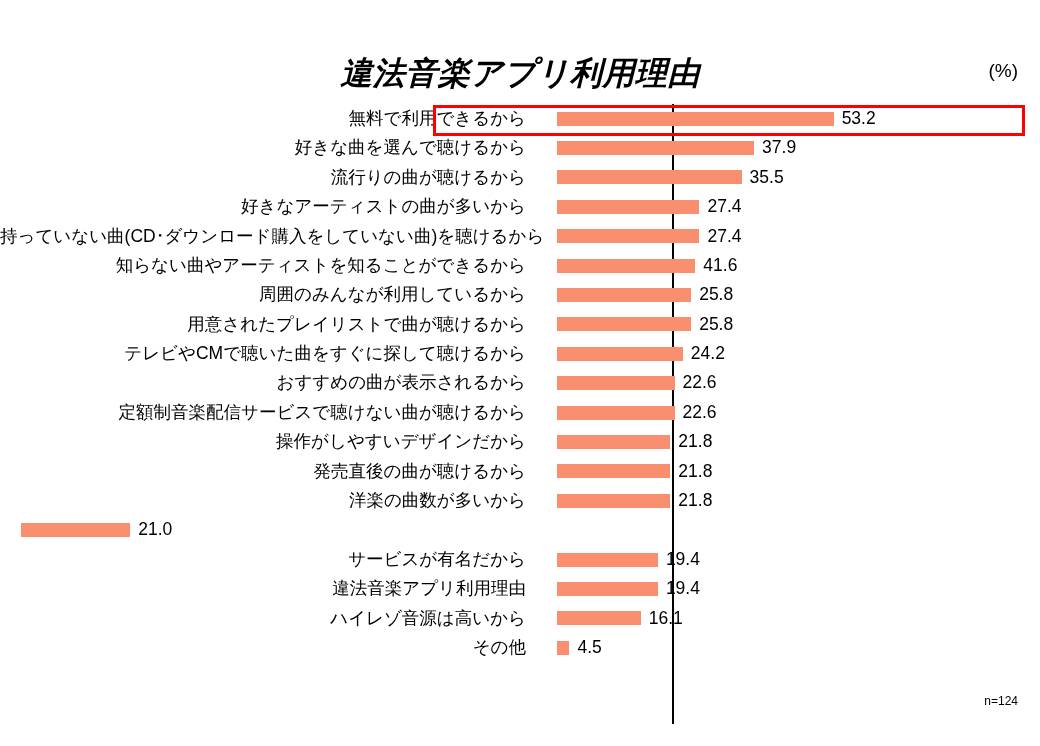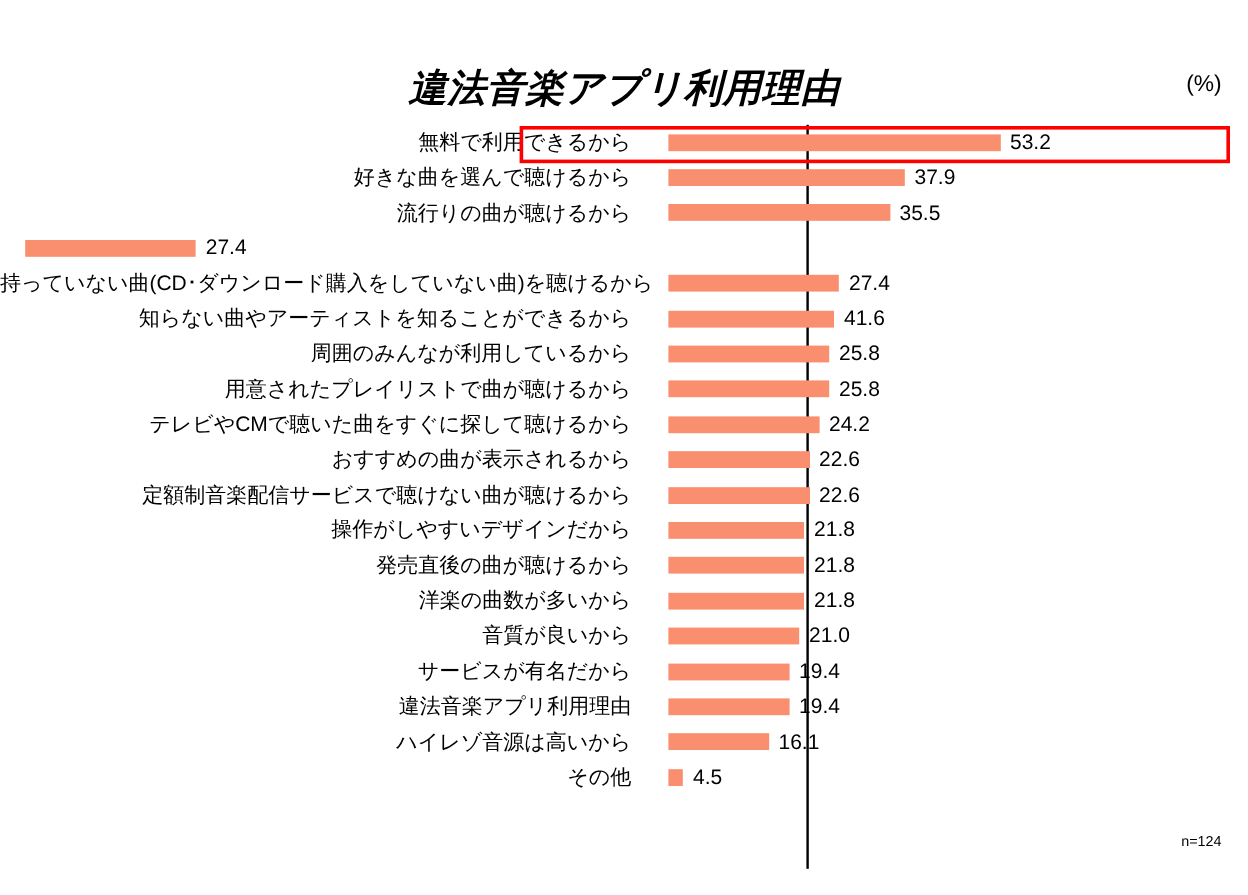--- a/index.html
+++ b/index.html
@@ -130,20 +130,21 @@
           </div>
         </div>
         <div class="row">
           <div class="cat-label">流行りの曲が聴けるから</div>
           <div class="bar-area">
             <div class="bar" style="width: 184.6px; background: rgb(249, 143, 111);"></div>
             <div class="value">35.5</div>
           </div>
         </div>
         <div class="row">
+          <div class="cat-label">好きなアーティストの曲が多いから</div>
           <div class="bar-area">
             <div class="bar" style="width: 142.48px; background: rgb(249, 143, 111);"></div>
             <div class="value">27.4</div>
           </div>
         </div>
         <div class="row">
           <div class="cat-label">持っていない曲(CD･ダウンロード購入をしていない曲)を聴けるから</div>
           <div class="bar-area">
             <div class="bar" style="width: 142.48px; background: rgb(249, 143, 111);"></div>
             <div class="value">27.4</div>
@@ -206,21 +207,20 @@
           </div>
         </div>
         <div class="row">
           <div class="cat-label">洋楽の曲数が多いから</div>
           <div class="bar-area">
             <div class="bar" style="width: 113.36px; background: rgb(249, 143, 111);"></div>
             <div class="value">21.8</div>
           </div>
         </div>
         <div class="row">
-          <div class="cat-label">音質が良いから</div>
           <div class="bar-area">
             <div class="bar" style="width: 109.2px; background: rgb(249, 143, 111);"></div>
             <div class="value">21.0</div>
           </div>
         </div>
         <div class="row">
           <div class="cat-label">サービスが有名だから</div>
           <div class="bar-area">
             <div class="bar" style="width: 100.88px; background: rgb(249, 143, 111);"></div>
             <div class="value">19.4</div>

